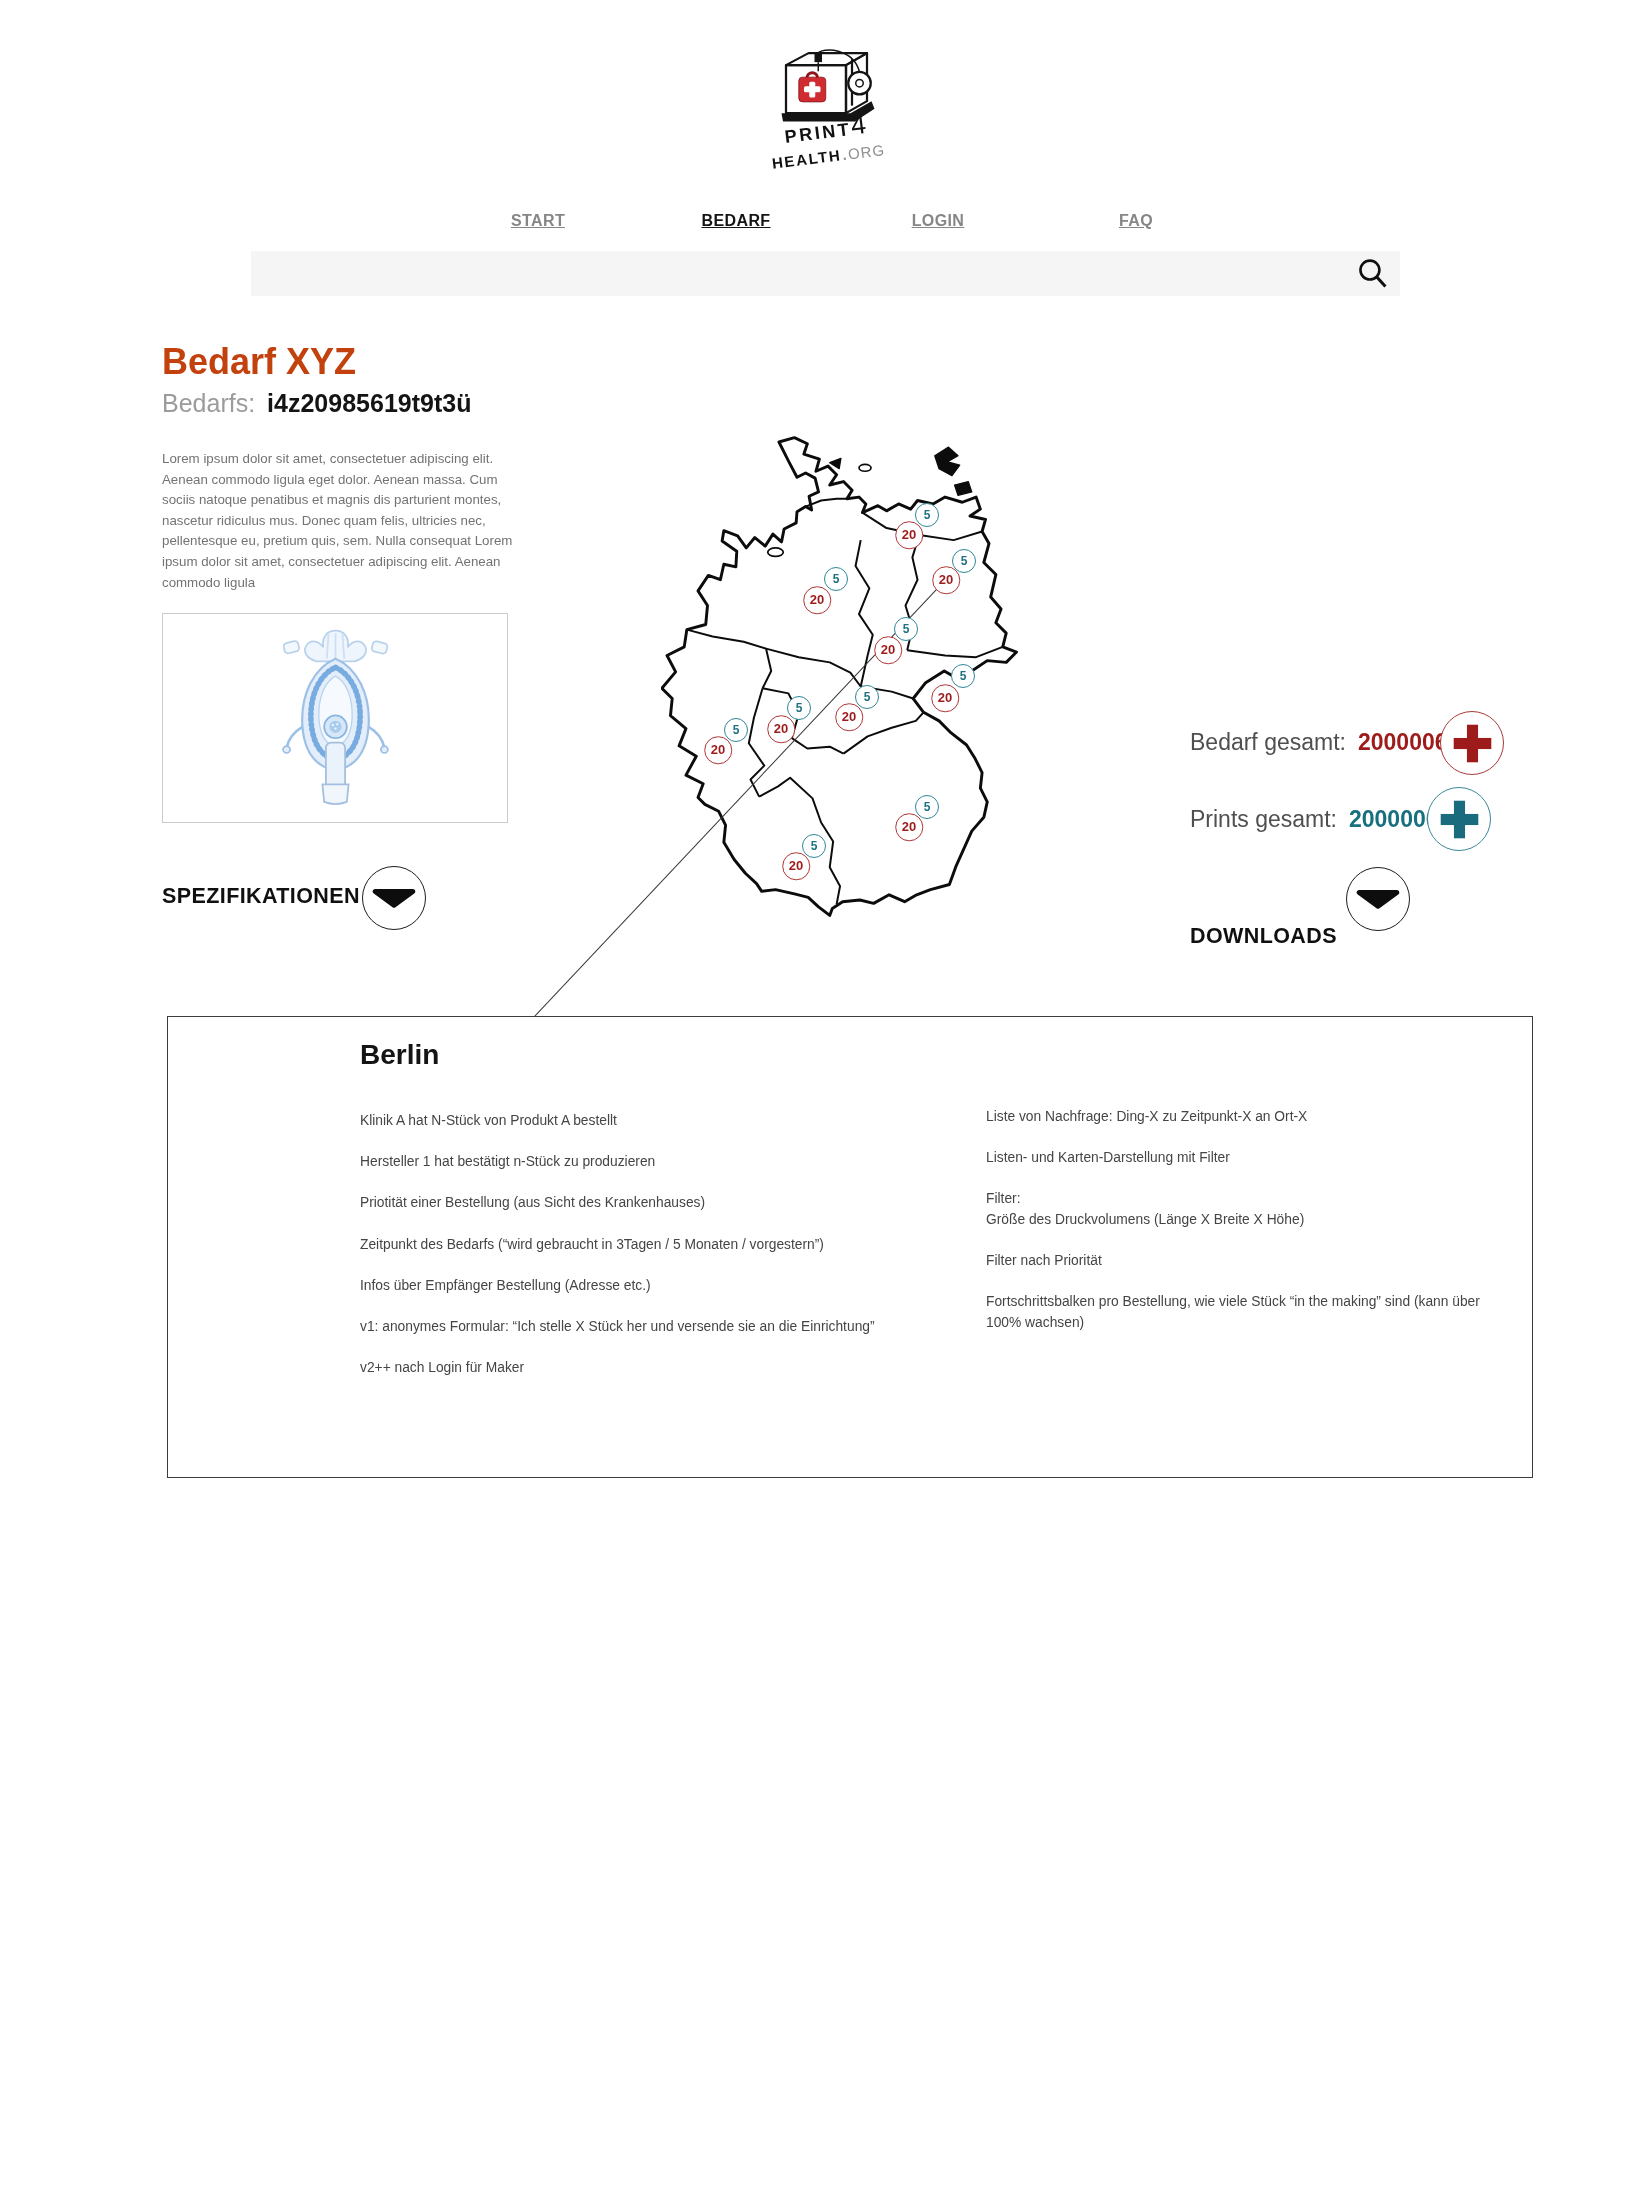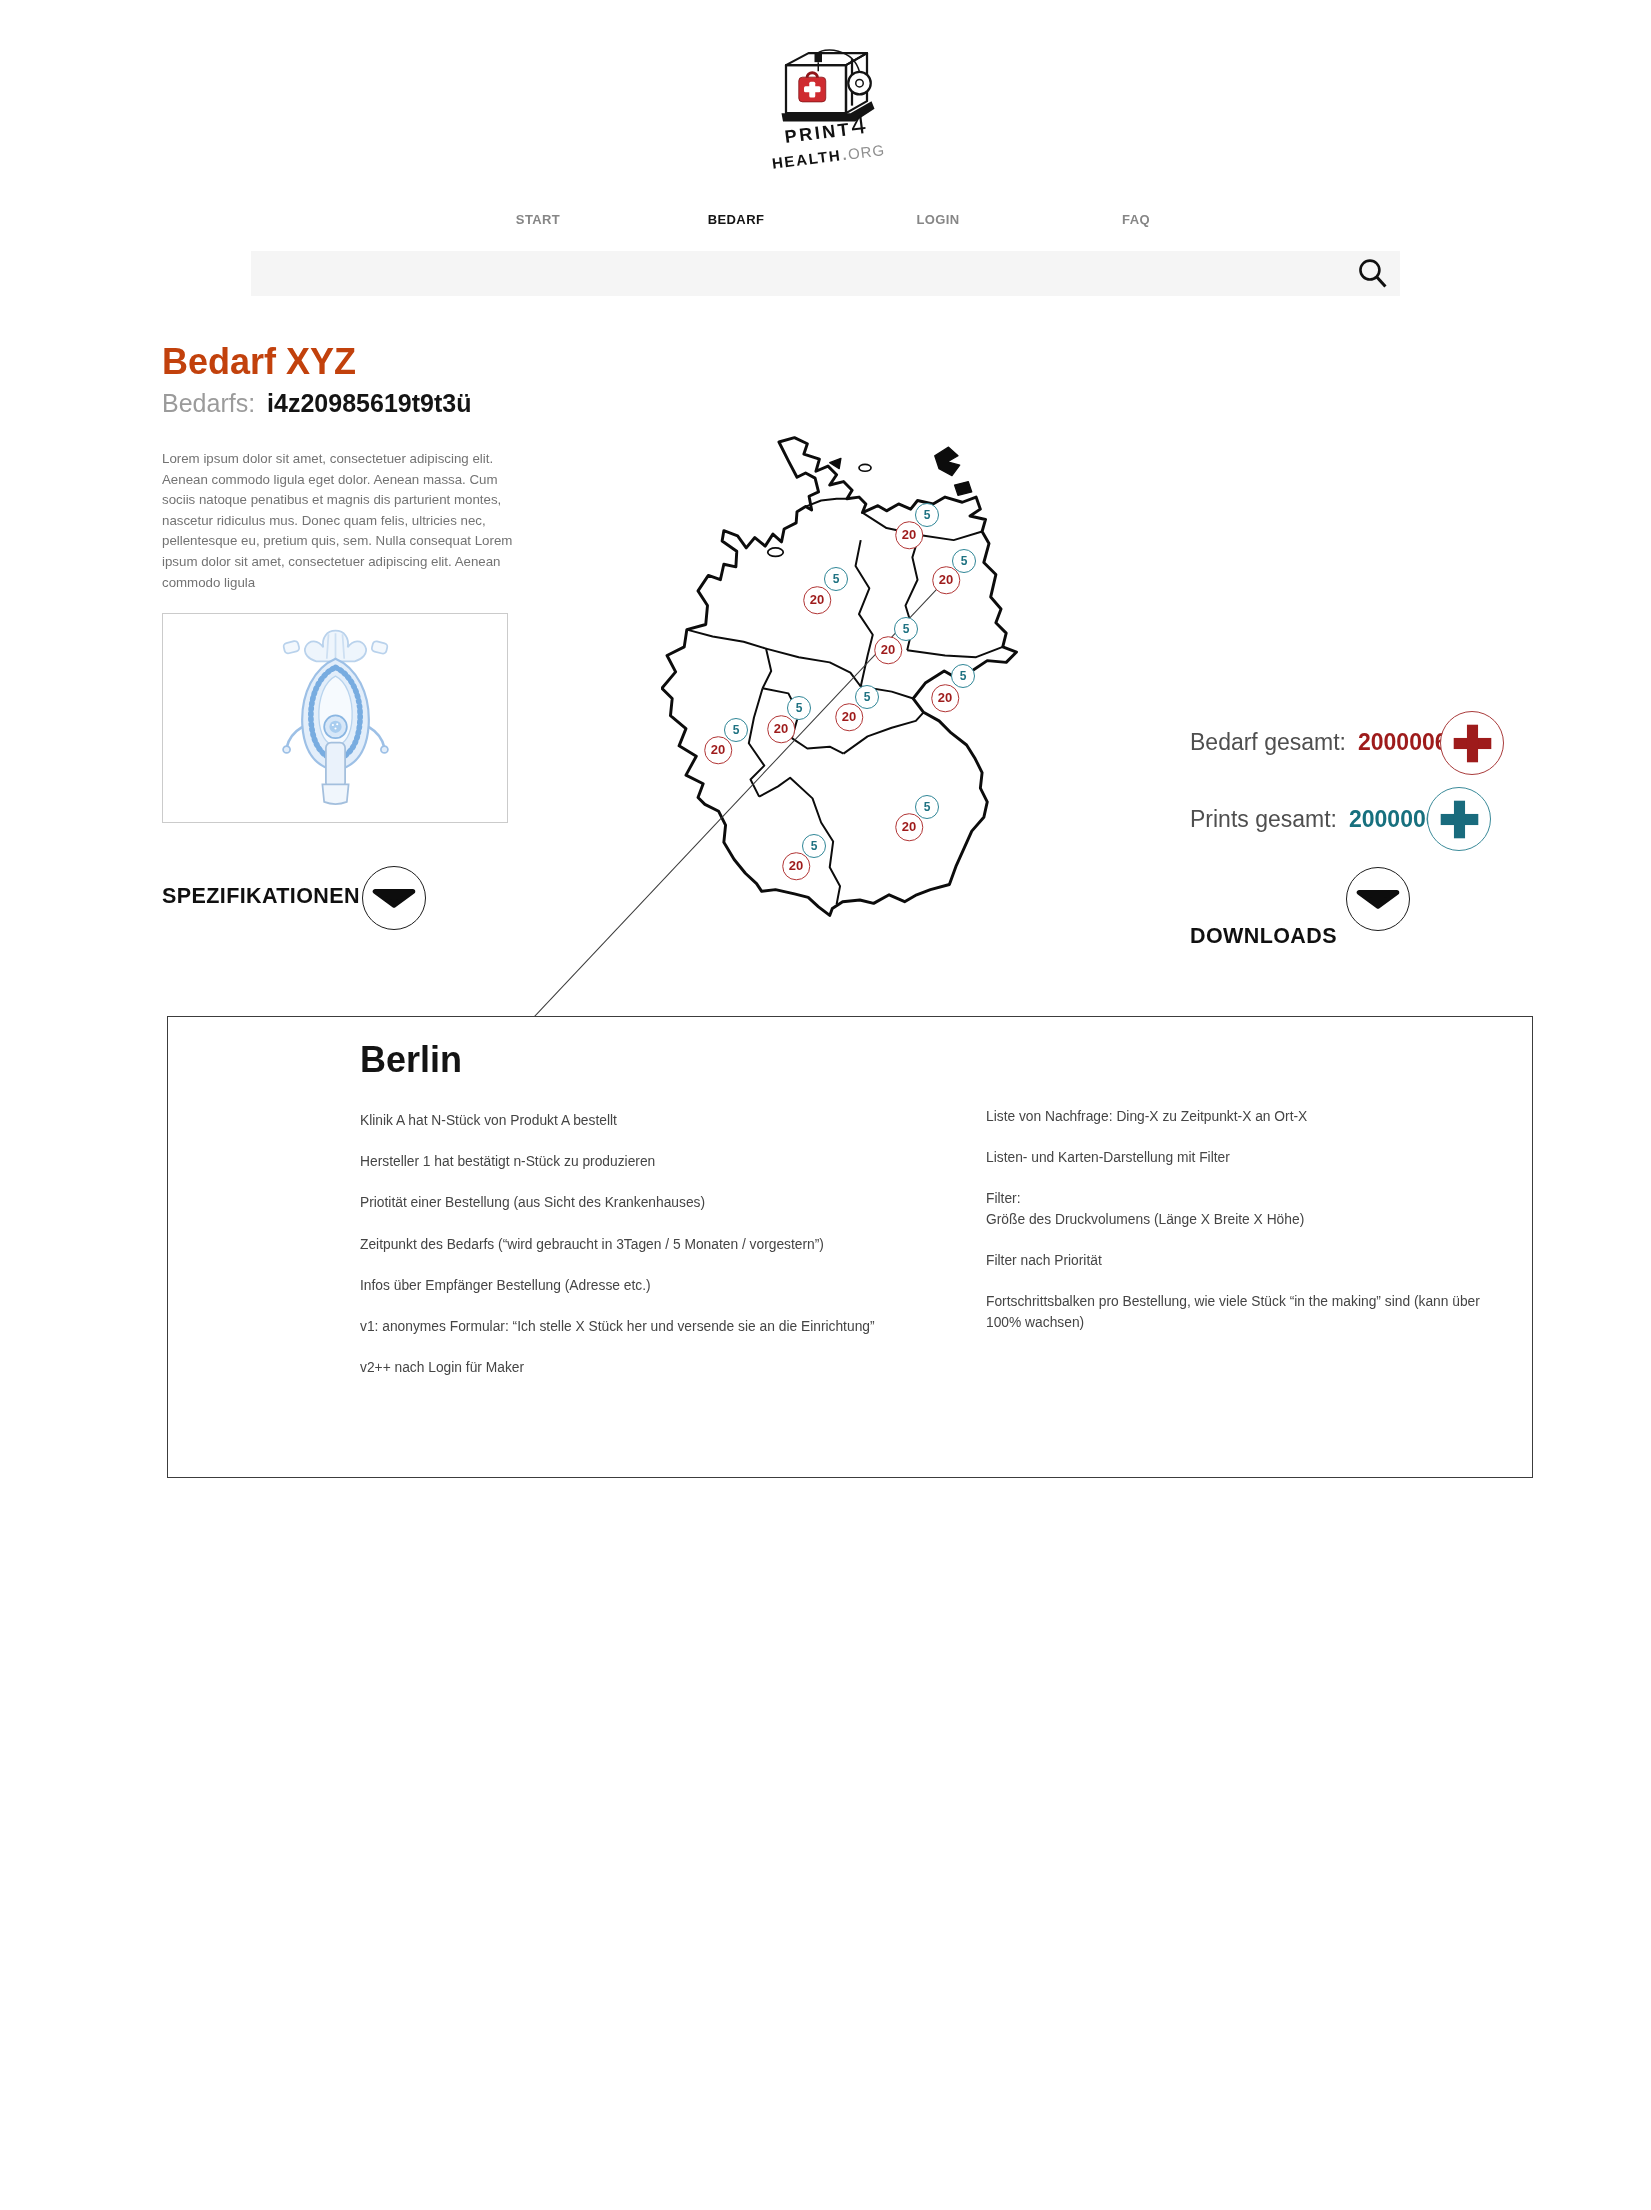--- a/index.html
+++ b/index.html
@@ -10,22 +10,22 @@
   
   .logo-printer { position:absolute; left:771px; top:43px; width:105px; height:81px; }
   .brand-text { position:absolute; left:738px; top:115px; width:177px; text-align:center;
                 transform:rotate(-7deg); line-height:1.05; }
   .brand-line1 { font-size:25px; font-weight:bold; letter-spacing:2.6px; font-variant:small-caps; color:#111; }
   .brand-line1 .num4 { font-weight:400; font-size:27px; letter-spacing:0; }
   .brand-line2 { font-size:21.5px; font-weight:bold; letter-spacing:1.7px; font-variant:small-caps; color:#111; margin-top:0.9px;}
   .brand-line2 .tld { font-weight:400; color:#8f8f8f; letter-spacing:0.9px; }
 
   .nav { position:absolute; top:212px; left:0; width:1652px; height:26px; }
-  .nav-item { position:absolute; transform:translateX(-50%); font-size:13px; font-weight:bold;
-              letter-spacing:0.4px; color:#868686; cursor:pointer; }
+  .nav-item { position:absolute; transform:translateX(-50%); font-size:16px; font-weight:bold;
+              letter-spacing:0.4px; color:#868686; cursor:pointer;text-decoration:underline; }
   .nav-item.active { color:#141414; }
 
   .search-bar { position:absolute; left:251px; top:251px; width:1149px; height:45px; background:#f5f5f5; }
   .search-input { position:absolute; left:0; top:0; width:100%; height:100%; background:transparent;
                   border:none; outline:none; font-size:15.5px; padding:0 52px 0 15.5px; color:#333;
                   font-family:"Liberation Sans", sans-serif; }
   .search-icon { position:absolute; right:12px; top:6.9px; width:31px; height:31px; cursor:pointer; }
 
   
   .page-title { position:absolute; left:162px; top:341px; font-size:36px; font-weight:bold; color:#c2410c; }
@@ -59,21 +59,21 @@
                 display:flex; align-items:center; justify-content:center; cursor:pointer; }
   .circle-btn.red-border { border:1.3px solid #a93b3b; }
   .circle-btn.teal-border { border:1.3px solid #3a8a99; }
   .circle-btn.dark-border { border:1.5px solid #1d1d1d; }
 
   .section-header { position:absolute; font-size:21.5px; font-weight:bold; letter-spacing:0.4px; color:#101010; }
 
   
   .detail-box { position:absolute; left:167px; top:1016px; width:1366px; height:462px;
                 border:0.9px solid #3c3c3c; background:#fff; z-index:3; }
-  .detail-title { position:absolute; left:192px; top:22.4px; font-size:36px; font-weight:bold; color:#141414; }
+  .detail-title { position:absolute; left:192px; top:22.4px; font-size:28px; font-weight:bold; color:#141414; }
   .detail-col { position:absolute; font-size:13.8px; color:#454545; }
   .detail-col.left  { left:192px; top:94px; width:568px; }
   .detail-col.right { left:818px; top:90px; width:516px; }
   .detail-item { margin:0 0 20.6px 0; line-height:20.6px; white-space:pre-line; }
 </style>
 </head>
 <body>
 
 <div id="canvas">
 

